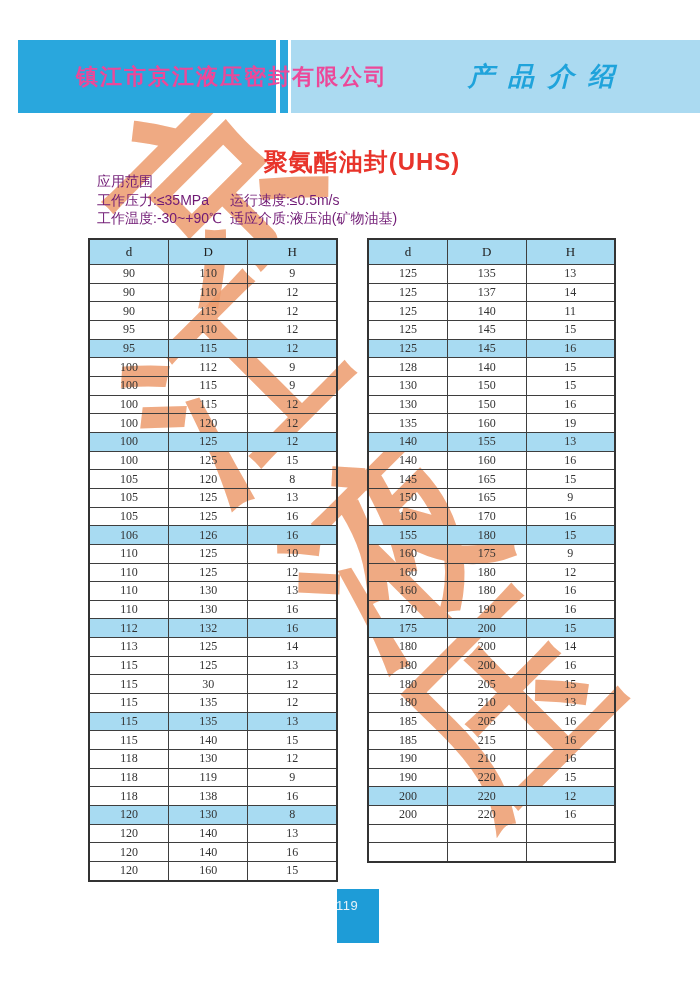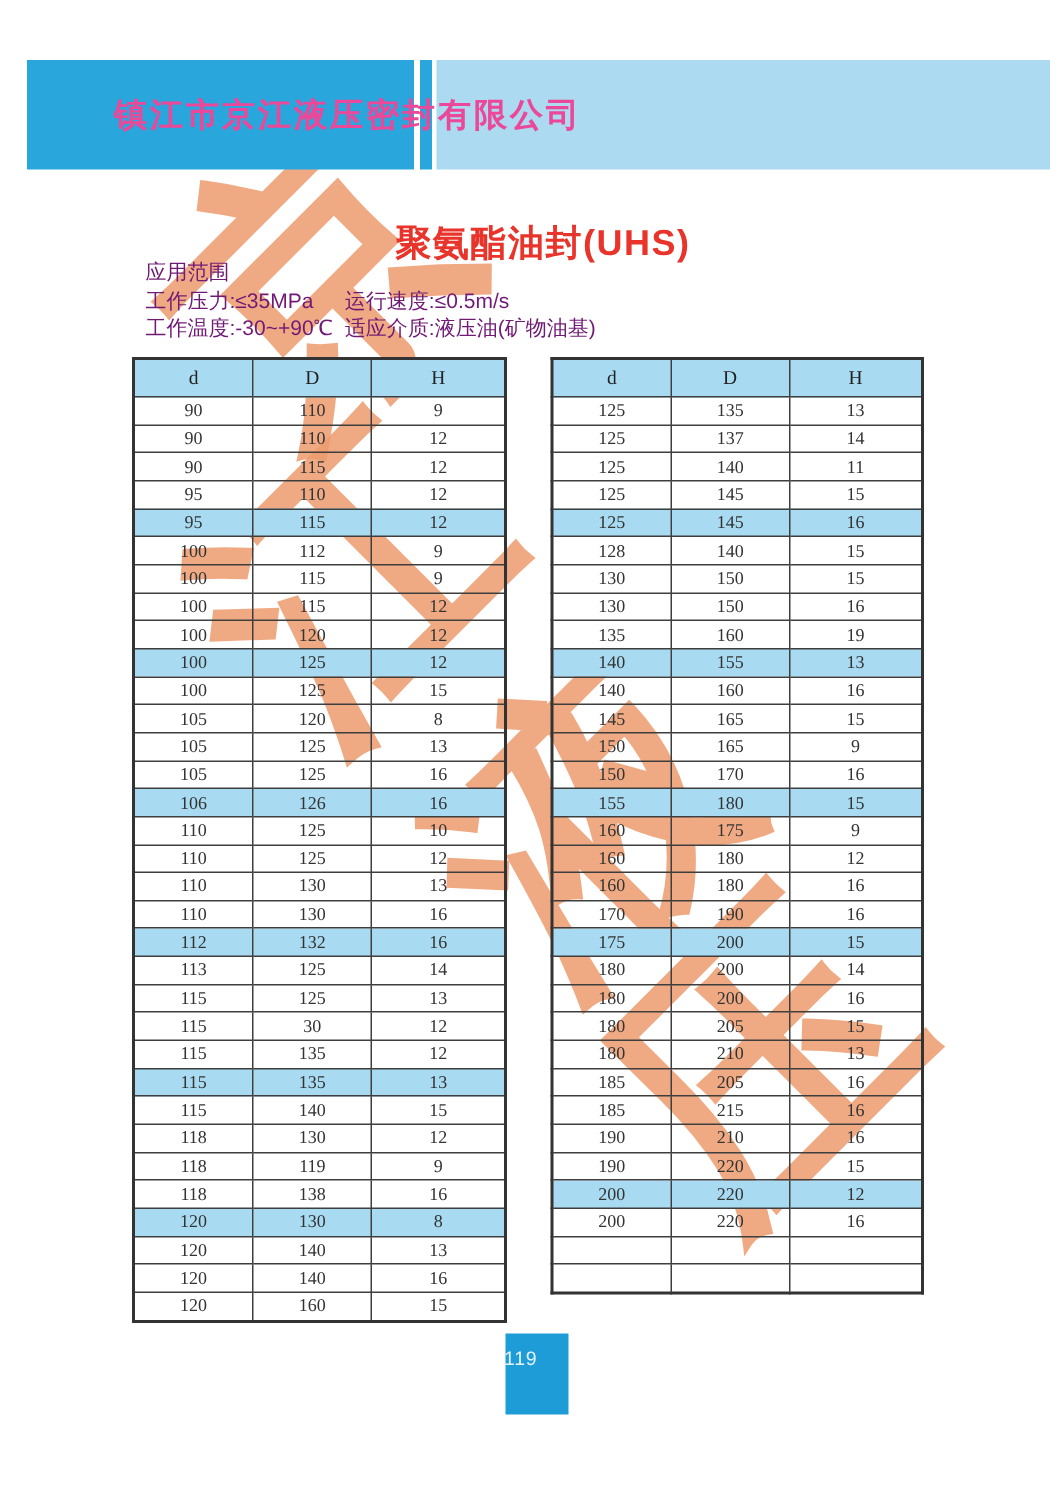--- a/index.html
+++ b/index.html
@@ -65,20 +65,21 @@
     <span class="wm wm1">江</span>
     <span class="wm wm2">液</span>
     <span class="wm wm3">压</span>
   </div>
 
   <div class="hdr">
     <div class="bar-left"></div>
     <div class="bar-stripe"></div>
     <div class="bar-right"></div>
     <div class="company">镇江市京江液压密封有限公司</div>
+    <div class="section">产品介绍</div>
   </div>
 
   <h1 class="doc-title">聚氨酯油封(UHS)</h1>
 
   <div class="specs">
     <div class="spec-line">应用范围</div>
     <div class="spec-line">
       <span class="spec-left">工作压力:≤35MPa</span>
       <span>运行速度:≤0.5m/s</span>
     </div>

